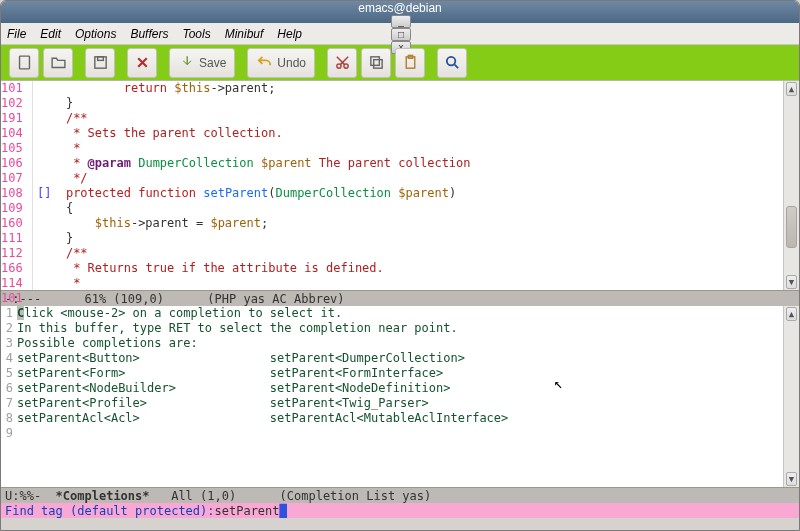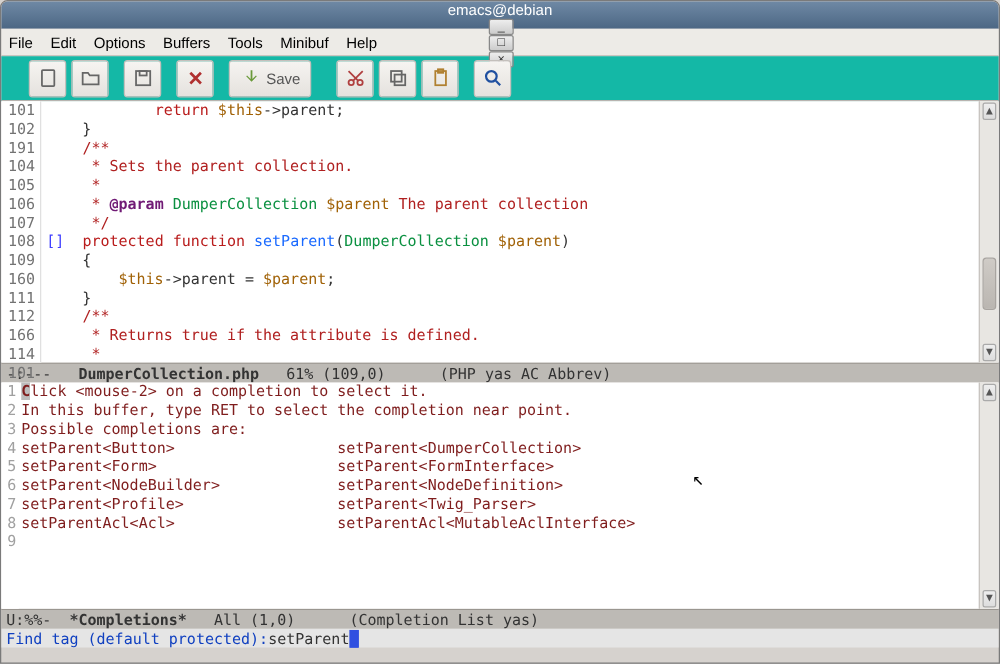--- a/index.html
+++ b/index.html
@@ -35,48 +35,48 @@
   font-size:10px; color:#333;
 }
 
 .menubar {
   height:22px; background:#edebe7;
   display:flex; align-items:center;
   font-family:sans-serif; font-size:12px;
   border-bottom:1px solid #c9c5c0;
   padding:0 6px;
 }
-.menubar span { margin-right:14px; }
+.menubar span { margin-right:14px;font-style:italic; }
 
 .toolbar {
-  height:36px; background:#14b8a6;
-  display:flex; align-items:center;
-  padding:0 22px; border-bottom:1px solid #b8b4b0;
+  height:36px; background:#84cc16;
+  display:flex; align-items:center;
+  padding:0 8px; border-bottom:1px solid #b8b4b0;
 }
 .tb-btn {
   width:30px; height:30px;
   border:1px solid #c4c0bc; border-radius:3px;
   background:linear-gradient(#f6f4f1,#e5e2de);
   margin-right:4px;
   display:flex; align-items:center; justify-content:center;
   color:#555;
 }
 .tb-btn.wide { width:auto; padding:0 8px; font-family:sans-serif; font-size:12px; gap:4px; }
 .tb-sep { width:8px; }
 .tb-btn svg { width:17px; height:17px; }
 
 .code-area {
   background:#fff; height:209px;
   display:flex;
   font-size:12px; line-height:15px;
   position:relative;
 }
 .gutter {
-  width:32px; background:#fff; text-align:right;
-  color:#737373; padding-right:4px;
+  width:32px; background:#fff; text-align:left;
+  color:#ec4899; padding-right:4px;
   border-right:1px solid #e0e0e0;
 }
 .code { flex:1; white-space:pre; color:#333; padding-left:4px; overflow:hidden; }
 .c-red { color:#b02020; }
 .c-kw  { color:#b91c1c; }
 .c-fn  { color:#1a6aff; }
 .c-type{ color:#0a9040; }
 .c-var { color:#a16207; }
 .c-doc { color:#701a75; font-weight:bold; }
 .lbrace { color:#4040ff; }
@@ -107,26 +107,26 @@
 
 .compl-area {
   background:#fff; height:181px;
   display:flex; font-size:12px; line-height:15px;
   position:relative;
 }
 .compl-gutter {
   width:14px; background:#fff; text-align:right;
   color:#a0a0a0; padding-right:2px;
 }
-.compl-text { flex:1; white-space:pre; color:#7f1d1d; padding-left:2px; }
+.compl-text { flex:1; white-space:pre; color:#14532d; padding-left:2px; }
 .hl-lead { background:#bcbcbc; font-weight:bold; }
 .cursor-ptr { position:absolute; left:553px; top:70px; font-size:15px; color:#000; }
 
 .minibuf {
-  height:15px; background:#e5e5e5;
+  height:15px; background:#f9a8d4;
   display:flex; align-items:center;
   padding:0 4px; font-size:12px; color:#333;
 }
 .minibuf .prompt { color:#1040c0; }
 .minibuf .input-caret { background:#3050e0; color:#3050e0; }
 </style>
 </head>
 <body>
 
 <div class="titlebar">
@@ -172,20 +172,26 @@
       </svg>
   </div>
   <div class="tb-sep"></div>
   <div class="tb-btn wide">
     <svg viewBox="0 0 24 24" fill="#6a9a3a" width="15" height="15">
         <path d="M12 3v10l-4-4-1 1 6 6 6-6-1-1-4 4V3z"></path>
       </svg>
     <span>Save</span>
   </div>
   <div class="tb-sep"></div>
+  <div class="tb-btn wide">
+    <svg viewBox="0 0 24 24" fill="none" stroke="#d8a020" stroke-width="2.5" width="16" height="16">
+        <path d="M9 14l-5-5 5-5M4 9h10a6 6 0 016 6v1"></path>
+      </svg>
+    <span>Undo</span>
+  </div>
   <div class="tb-sep"></div>
   <div class="tb-btn">
     <svg viewBox="0 0 24 24" fill="none" stroke="#b04040" stroke-width="2">
         <circle cx="7" cy="17" r="3"></circle>
         <circle cx="17" cy="17" r="3"></circle>
         <path d="M9 15L20 4M15 15L4 4"></path>
       </svg>
   </div>
   <div class="tb-btn">
     <svg viewBox="0 0 24 24" fill="none" stroke="#666" stroke-width="2">
@@ -230,21 +236,20 @@
   <div class="code" id="code"><div><span>            </span><span class="c-kw">return</span><span> </span><span class="c-var">$this</span><span>-&gt;parent;</span></div><div><span>    }</span></div><div><span></span></div><div><span>    </span><span class="c-red">/**</span></div><div><span>    </span><span class="c-red"> * Sets the parent collection.</span></div><div><span>    </span><span class="c-red"> *</span></div><div><span>    </span><span class="c-red"> * </span><span class="c-doc">@param</span><span class="c-red"> </span><span class="c-type">DumperCollection</span><span class="c-red"> </span><span class="c-var">$parent</span><span class="c-red"> The parent collection</span></div><div><span>    </span><span class="c-red"> */</span></div><div><span class="lbrace" style="position: absolute; left: 36px;">[]</span><span>    </span><span class="c-kw">protected</span><span> </span><span class="c-kw">function</span><span> </span><span class="c-fn">setParent</span><span>(</span><span class="c-type">DumperCollection</span><span> </span><span class="c-var">$parent</span><span>)</span></div><div><span>    {</span></div><div><span>        </span><span class="c-var">$this</span><span>-&gt;parent = </span><span class="c-var">$parent</span><span>;</span></div><div><span>    }</span></div><div><span></span></div><div><span>    </span><span class="c-red">/**</span></div><div><span>    </span><span class="c-red"> * Returns true if the attribute is defined.</span></div><div><span>    </span><span class="c-red"> *</span></div></div>
   <div class="scrollbar">
     <div class="scroll-arrow up">▲</div>
     <div class="scroll-thumb"></div>
     <div class="scroll-arrow dn">▼</div>
   </div>
 </div>
 
 <div class="modeline">
   <span>-:---   </span>
-  <span class="mfile">DumperCollection.php</span>
   <span>   61% (109,0)</span>
   <span>      (PHP yas AC Abbrev)</span>
 </div>
 
 <div class="compl-area">
   <div class="compl-gutter" id="cgutter">
       <div>1</div>
       <div>2</div>
       <div>3</div>
       <div>4</div>

